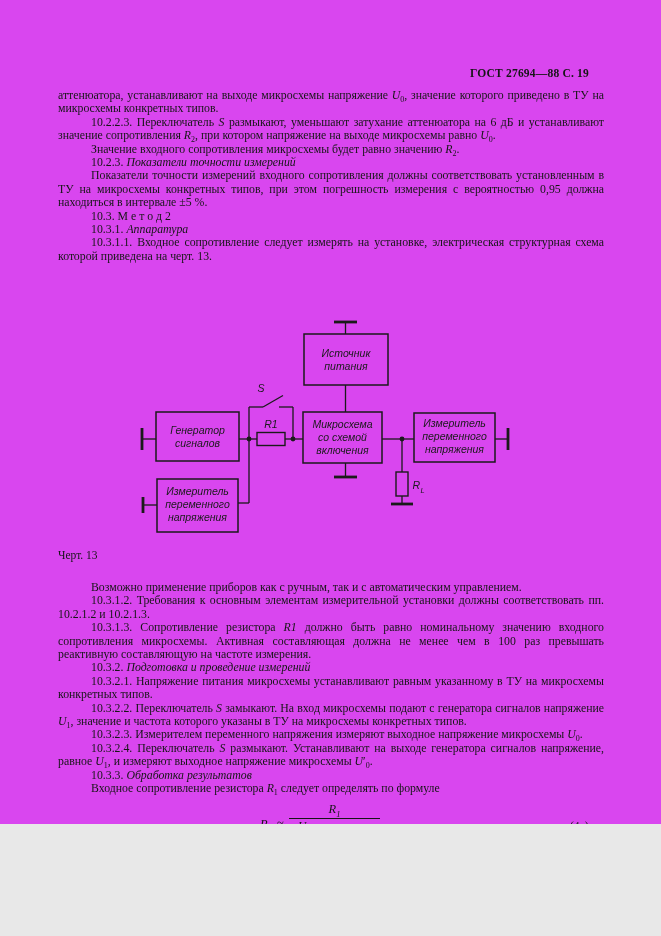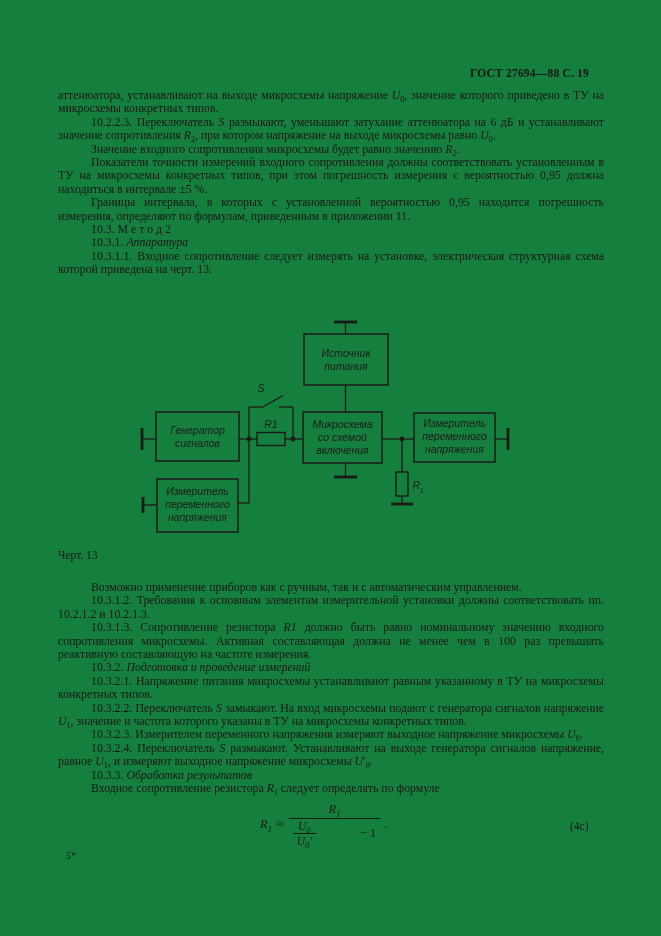--- a/index.html
+++ b/index.html
@@ -1,19 +1,19 @@
 <!DOCTYPE html>
 <html><head>
 <meta charset="utf-8">
 <style>
   html,body{margin:0;padding:0;}
   body{width:661px;height:936px;background:#e8e8e8;}
   .page{
-    position:relative;width:661px;height:936px;overflow:hidden;
-    background:#15803d;color:#161616;
+    position:relative;width:661px;height:824px;overflow:hidden;
+    background:#d946ef;color:#161616;
   }
   .doc-header{
     position:absolute;top:67px;right:72px;
     font-family:"Liberation Serif",serif;font-size:11.5px;font-weight:bold;
     letter-spacing:0.2px;
   }
   .text-block{
     position:absolute;left:58px;width:546px;
     font-family:"Liberation Serif",serif;font-size:11.8px;line-height:13.4px;
   }
@@ -60,22 +60,22 @@
 <body>
 
 <div class="page">
 
   <div class="doc-header">ГОСТ 27694—88 С. 19</div>
 
   <div class="text-block" id="top-text">
       <p class="para"><span>аттенюатора, устанавливают на выходе микросхемы напряжение </span><i>U</i><sub>0</sub><span>, значение которого приведено в ТУ на микросхемы конкретных типов.</span></p>
       <p class="para indent"><span>10.2.2.3. Переключатель </span><i>S</i><span> размыкают, уменьшают затухание аттенюатора на 6 дБ и устанавливают значение сопротивления </span><i>R</i><sub>2</sub><span>, при котором напряжение на выходе микросхемы равно </span><i>U</i><sub>0</sub><span>.</span></p>
       <p class="para indent"><span>Значение входного сопротивления микросхемы будет равно значению </span><i>R</i><sub>2</sub><span>.</span></p>
+      <p class="para indent"><span>10.2.3. </span><i>Показатели точности измерений</i></p>
       <p class="para indent"><span>Показатели точности измерений входного сопротивления должны соответствовать установленным в ТУ на микросхемы конкретных типов, при этом погрешность измерения с вероятностью 0,95 должна находиться в интервале ±5 %.</span></p>
-      <p class="para indent"><span>Границы интервала, в которых с установленной вероятностью 0,95 находится погрешность измерения, определяют по формулам, приведенным в приложении 11.</span></p>
       <p class="para indent"><span>10.3. М е т о д  2</span></p>
       <p class="para indent"><span>10.3.1. </span><i>Аппаратура</i></p>
       <p class="para indent"><span>10.3.1.1. Входное сопротивление следует измерять на установке, электрическая структурная схема которой приведена на черт. 13.</span></p>
     </div>
 
   <svg class="figure-svg" width="405" height="240" viewBox="120 305 405 240" xmlns="http://www.w3.org/2000/svg">
     <g stroke="#1a1a1a" fill="none" stroke-width="1.3">
 
       <g>
         <path d="M334 322 H357" stroke-width="2.8"></path>

